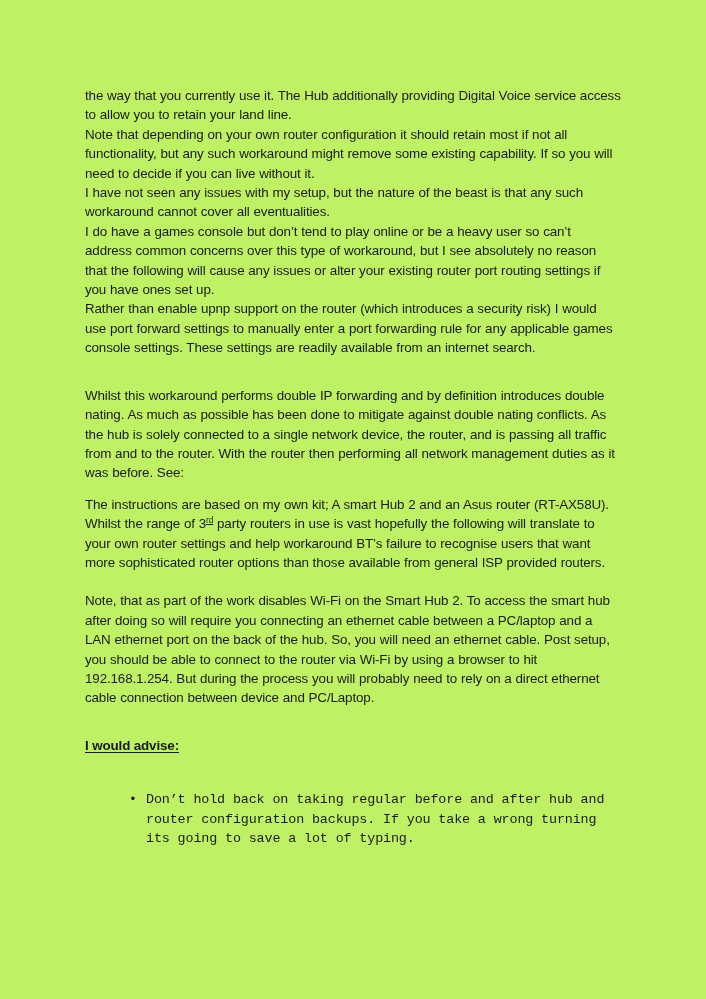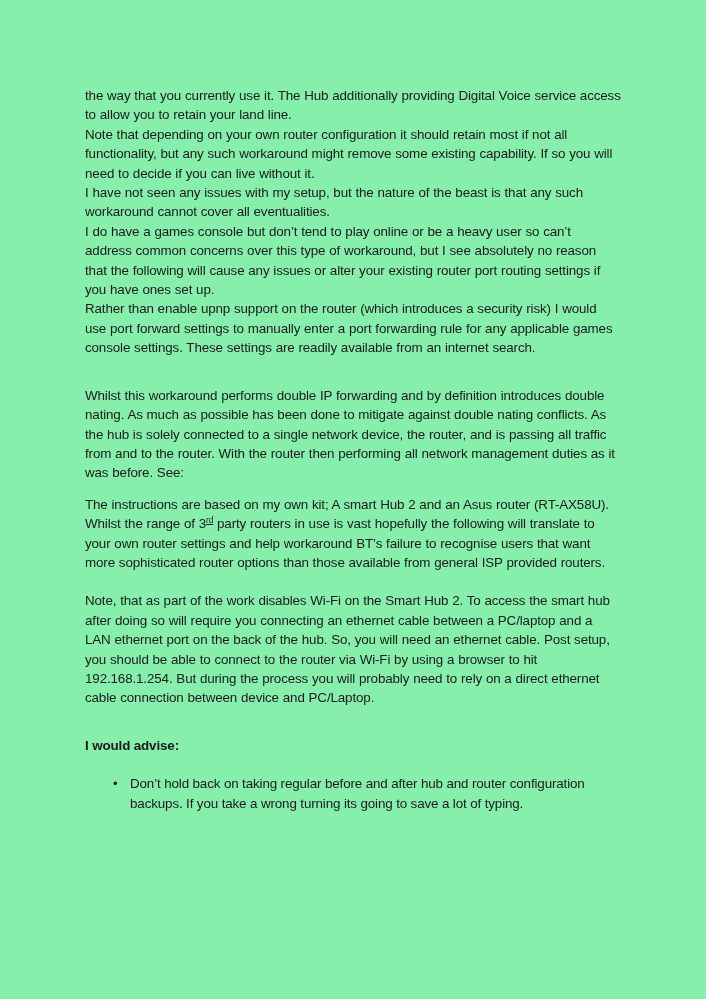--- a/index.html
+++ b/index.html
@@ -11,21 +11,21 @@
     width: 706px;
     height: 999px;
     font-family: "Liberation Sans", sans-serif;
     color: #1a1a1a;
     -webkit-font-smoothing: antialiased;
   }
   .page {
     position: relative;
     width: 706px;
     height: 999px;
-    background: #86efac;
+    background: #bef264;
     box-sizing: border-box;
     padding: 86px 86px 0 85px;
     overflow: hidden;
   }
   .content {
     width: 536px;
   }
   p.block {
     margin: 0;
     font-size: 13.4px;
@@ -45,27 +45,29 @@
     overflow-wrap: anywhere;
   }
   .heading {
     margin: 0;
     font-size: 13.4px;
     line-height: 19.4px;
     font-weight: bold;
     letter-spacing: -0.01em;
   }
   .heading .u {
+    text-decoration: underline;
     text-underline-offset: 2px;
     margin-top: 25px;
   }
   ul.bullets {
-    margin: 0;
+    margin: 16px;
     padding: 0;
     list-style: none;
+    font-family: Liberation Mono, monospace;
   }
   ul.bullets li {
     position: relative;
     padding-left: 45px;
     font-size: 13.4px;
     line-height: 19.4px;
     letter-spacing: -0.01em;
     margin-bottom: 1px;
   }
   ul.bullets li::before {

